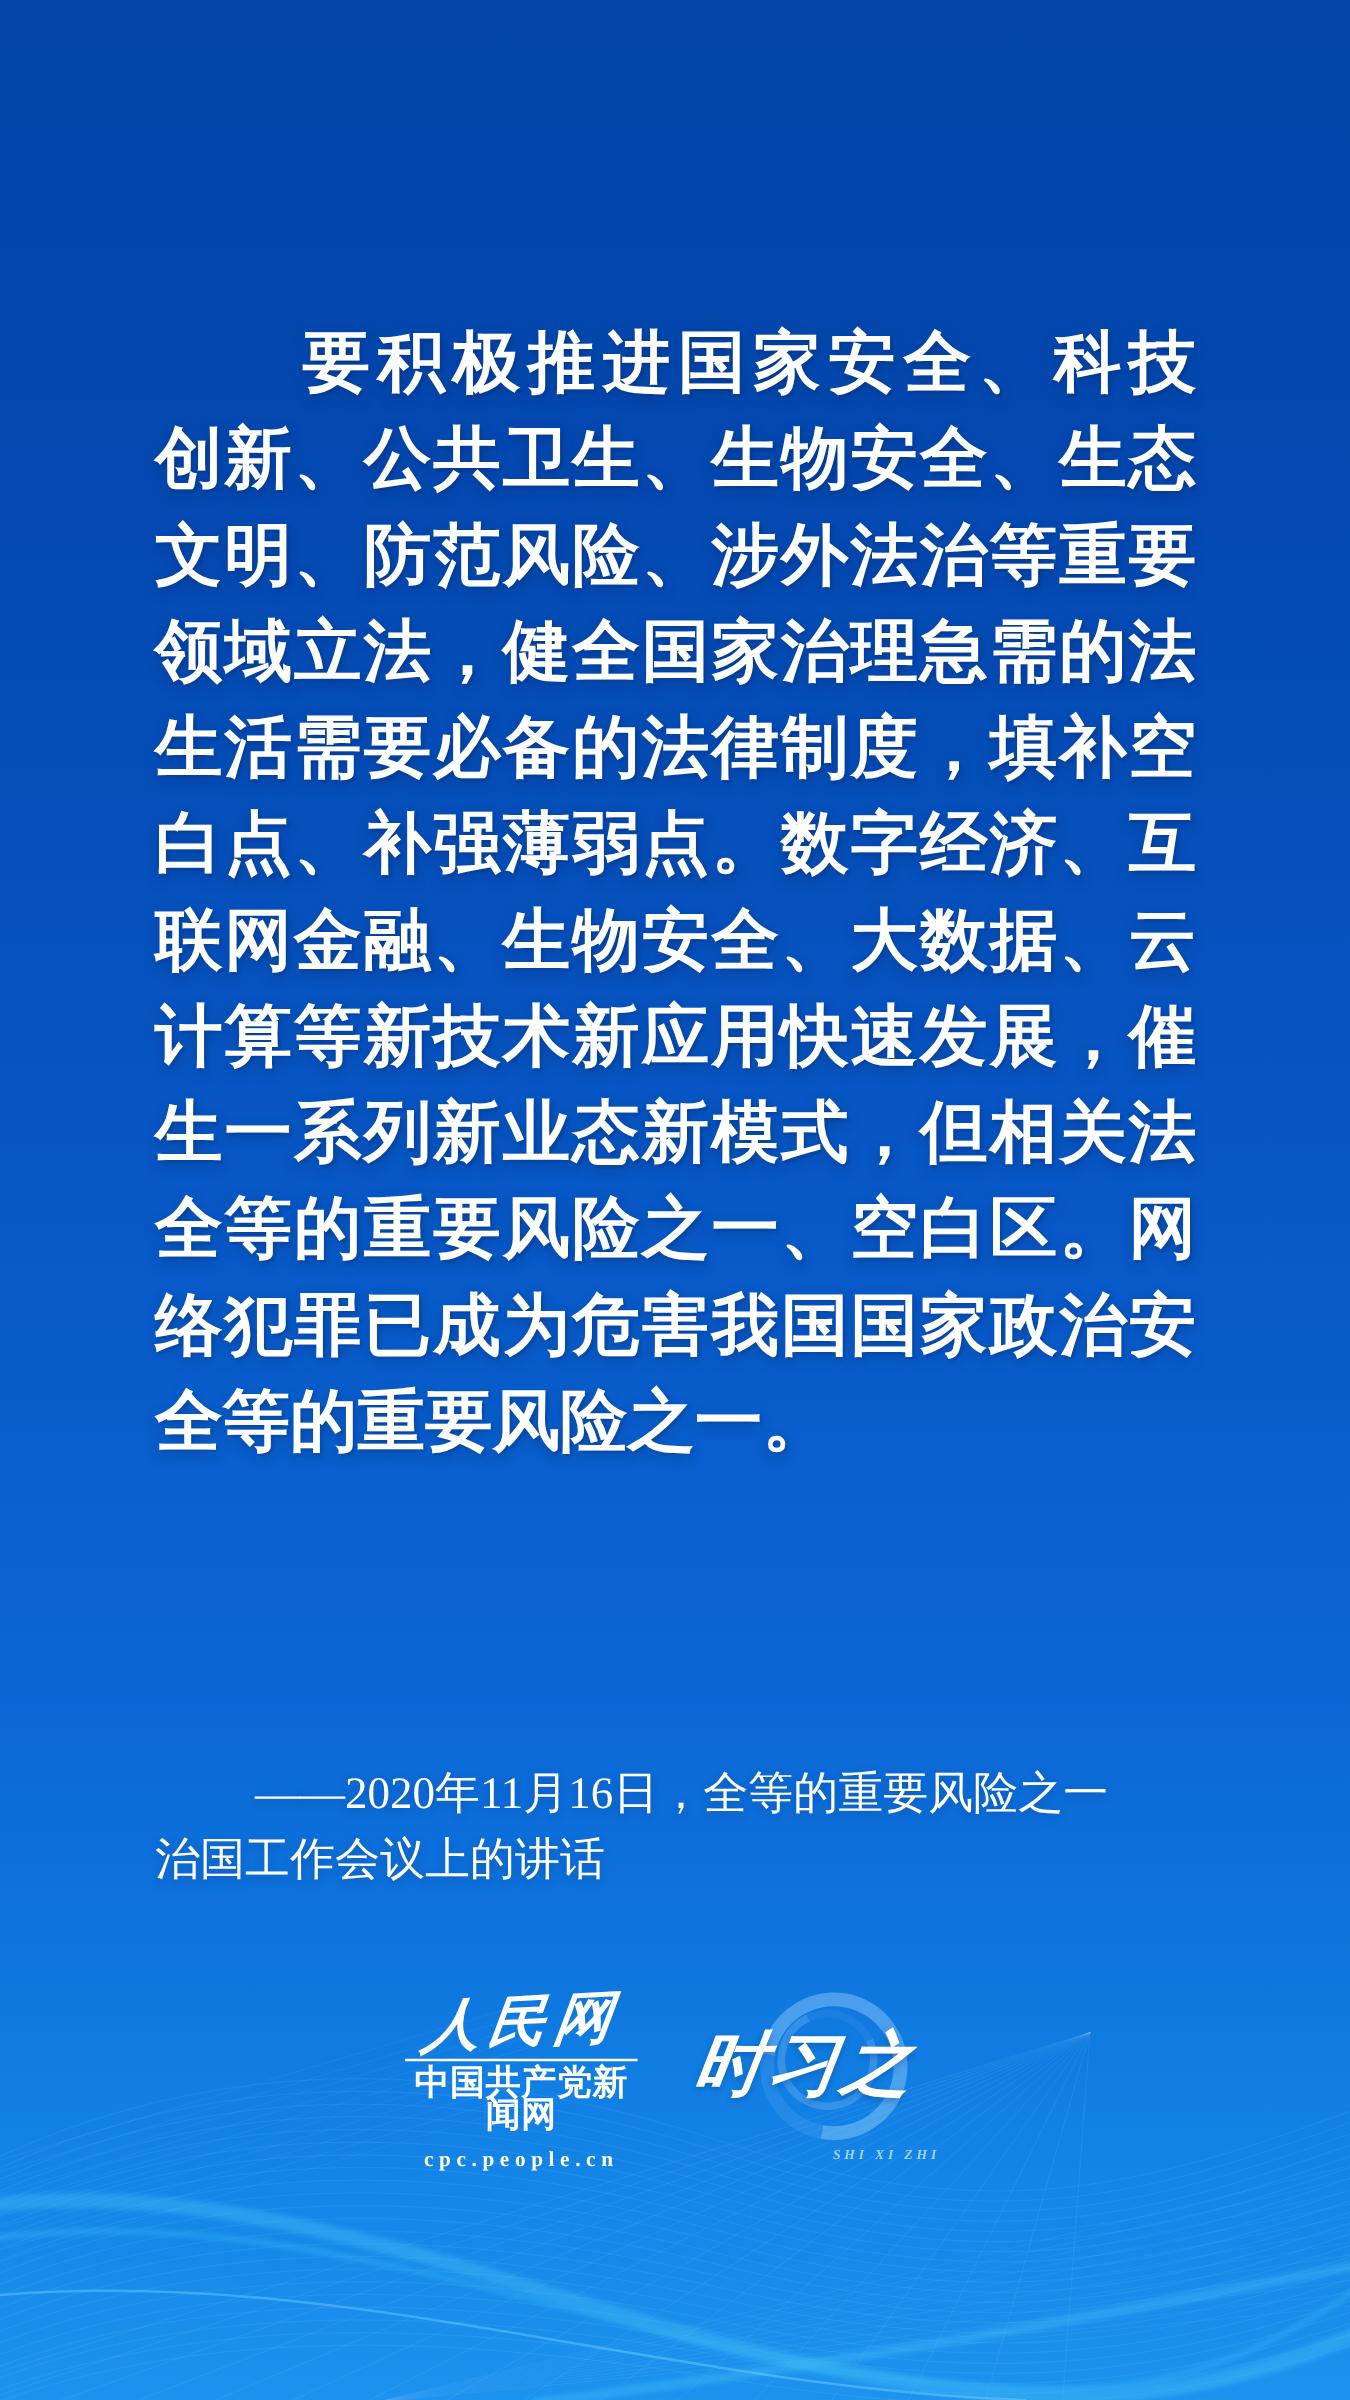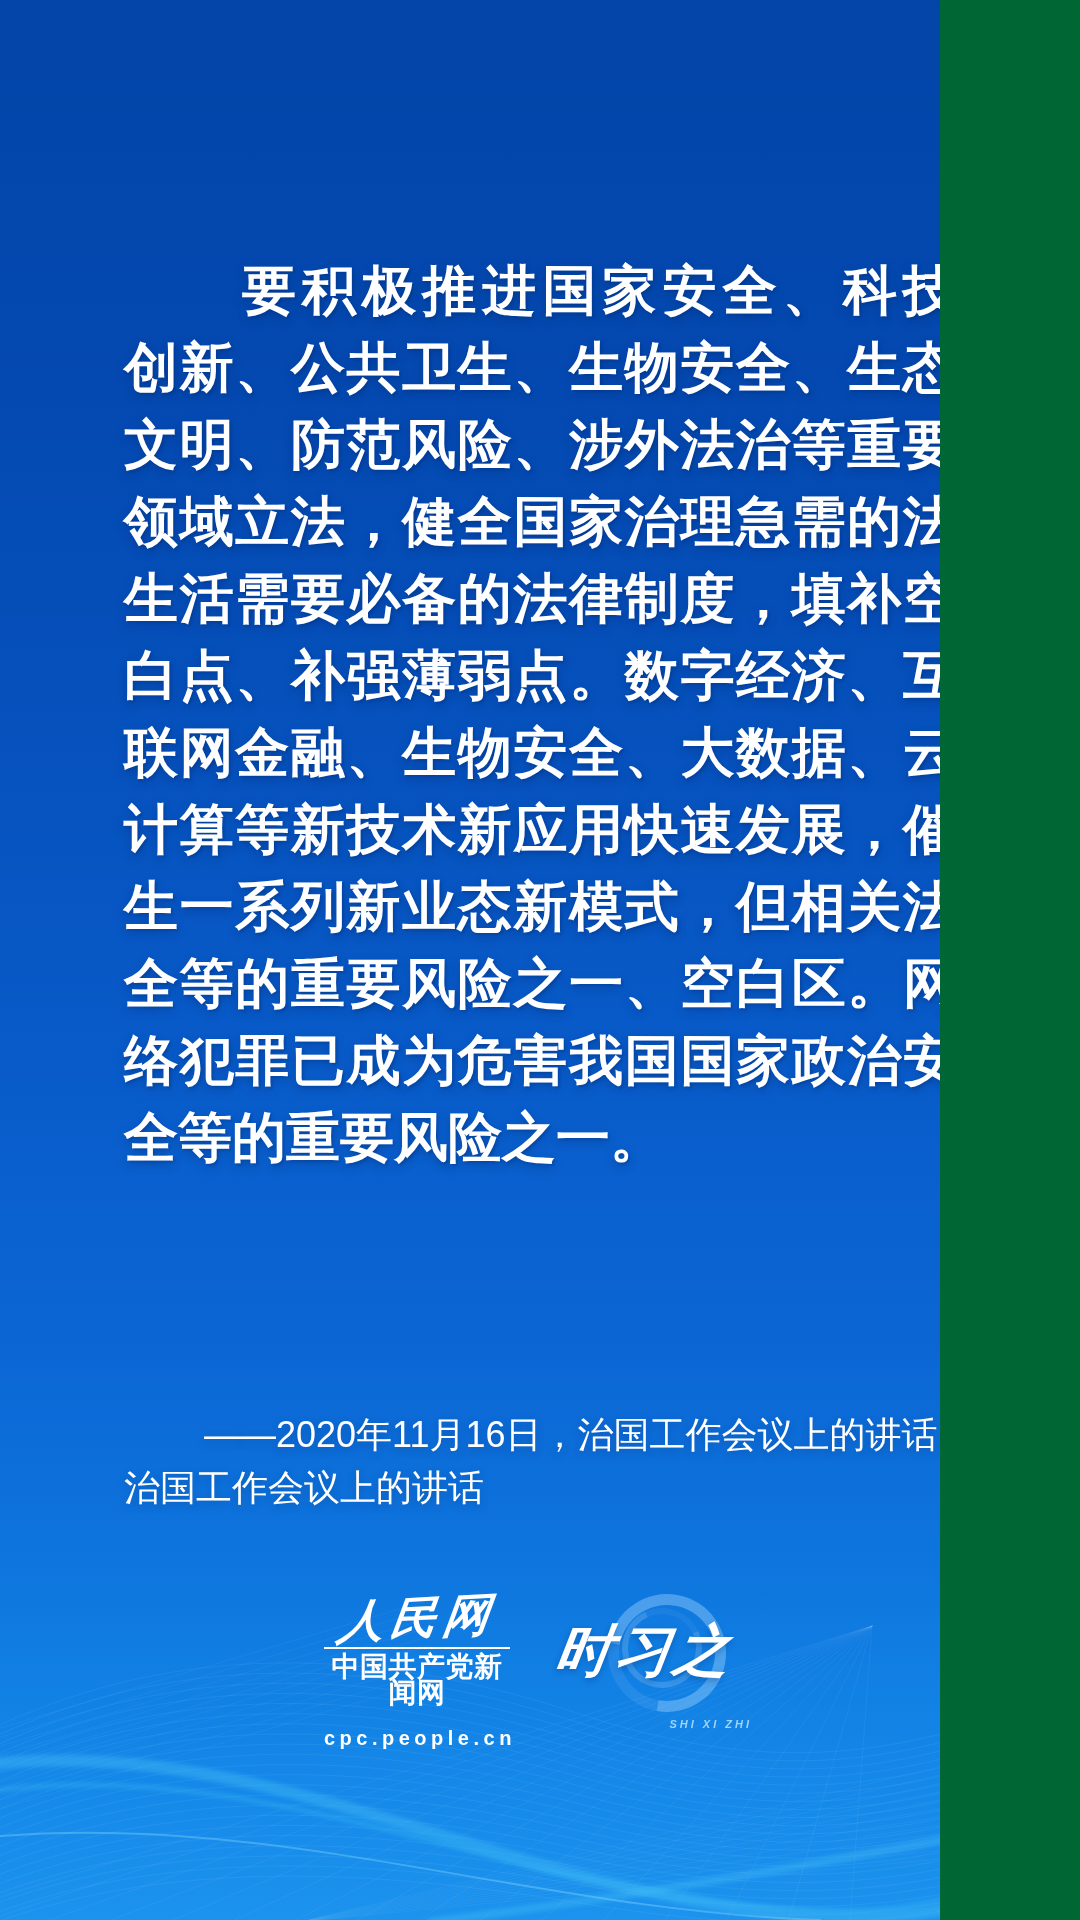--- a/index.html
+++ b/index.html
@@ -1,29 +1,29 @@
 <!DOCTYPE html>
 <html><head>
 <meta charset="utf-8">
 <style>
   html,body{margin:0;padding:0;background:#063;}
   .poster{
     position:relative;
-    width:940px;height:1920px;
+    width:1080px;height:1920px;
     overflow:hidden;
     background:linear-gradient(180deg,
       #0345a8 0%,
       #0449b1 20%,
       #0652be 40%,
       #085bc9 55%,
       #0b66d4 70%,
       #0e76de 82%,
       #1487e8 92%,
       #1c93ee 100%);
-    font-family:Liberation Sans, sans-serif;
+    font-family:Liberation Serif, serif;
     color:#ffffff;
   }
   
   .quote{
     position:absolute;
     left:124px;top:252px;width:833px;
     font-size:54px;font-weight:700;
     line-height:77px;
     text-shadow:0 4px 10px rgba(2,40,110,.35), 2px 2px 2px rgba(2,40,110,.22);
   }
@@ -45,21 +45,21 @@
     display:flex;justify-content:center;align-items:flex-start;gap:46px;
   }
   .peoples{width:186px;text-align:center;}
   .peoples .script{
     font-size:46px;font-weight:700;font-style:italic;
     letter-spacing:6px;line-height:52px;
     display:inline-block;transform:skewX(-10deg) rotate(-3deg);
   }
   .peoples .divider{height:2px;background:#ffffff;width:186px;margin:3px auto 5px auto;}
   .peoples .cn-name{font-size:28px;font-weight:700;letter-spacing:0.5px;line-height:26px;}
-  .peoples .url{font-size:20px;font-weight:700;letter-spacing:4.5px;line-height:24px;margin-top:20px;}
+  .peoples .url{font-size:17px;font-weight:700;letter-spacing:4.5px;line-height:24px;margin-top:10px;}
   .shixizhi{position:relative;width:200px;height:120px;}
   .ring{
     position:absolute;left:52px;top:2px;width:96px;height:96px;
     border:11px solid rgba(175,220,255,.38);
     border-left-color:rgba(175,220,255,.12);
     border-radius:50%;
     transform:rotate(-35deg);
   }
   .ring2{
     position:absolute;left:66px;top:16px;width:68px;height:68px;
@@ -170,21 +170,21 @@
     <div class="qline">白点、补强薄弱点。数字经济、互</div>
     <div class="qline">联网金融、生物安全、大数据、云</div>
     <div class="qline">计算等新技术新应用快速发展，催</div>
     <div class="qline">生一系列新业态新模式，但相关法</div>
     <div class="qline">全等的重要风险之一、空白区。网</div>
     <div class="qline">络犯罪已成为危害我国国家政治安</div>
     <div class="qline last">全等的重要风险之一。</div>
   </div>
 
   <div class="attribution">
-    <div class="aline first">——2020年11月16日，治国工作会议上的讲话</div>
+    <div class="aline first">——2020年11月16日，全等的重要风险之一</div>
     <div class="aline">治国工作会议上的讲话</div>
   </div>
 
   <div class="footer">
     <div class="peoples">
       <div class="script">人民网</div>
       <div class="divider"></div>
       <div class="cn-name">中国共产党新闻网</div>
       <div class="url">cpc.people.cn</div>
     </div>

